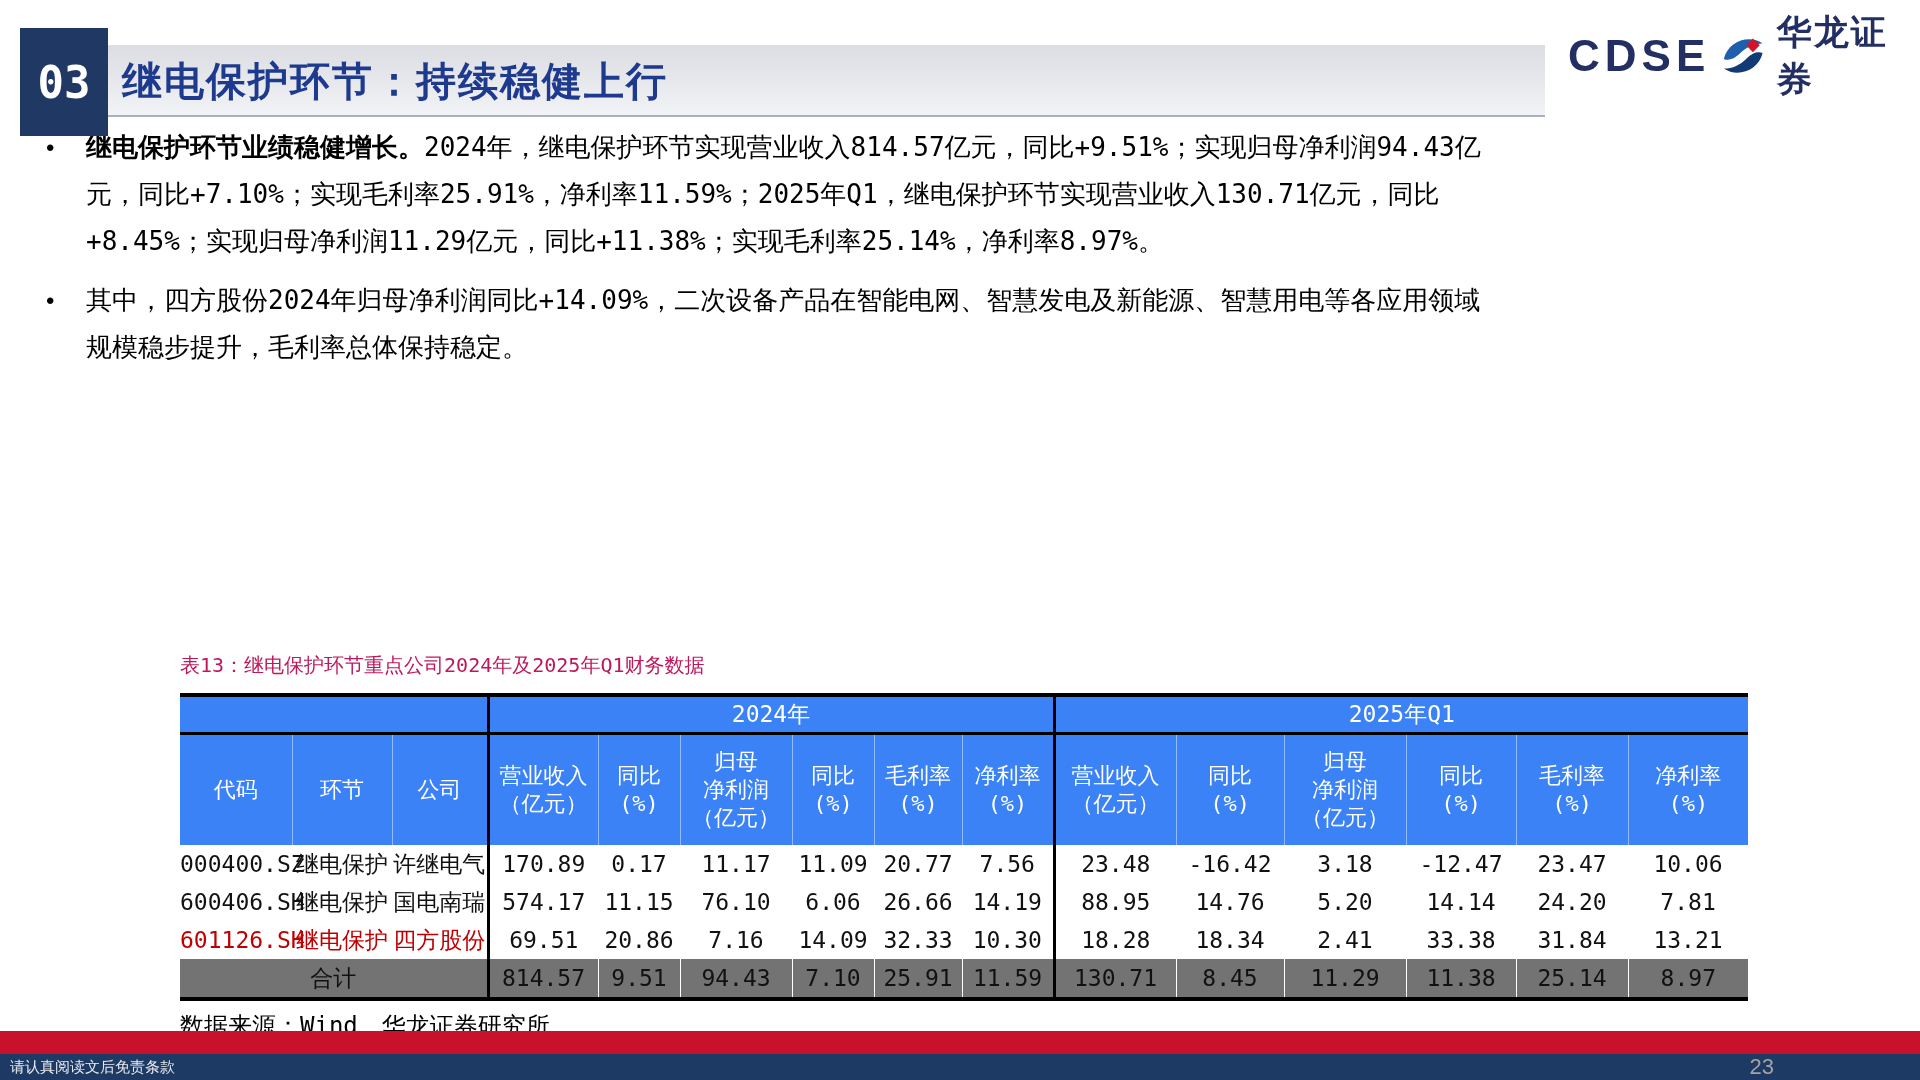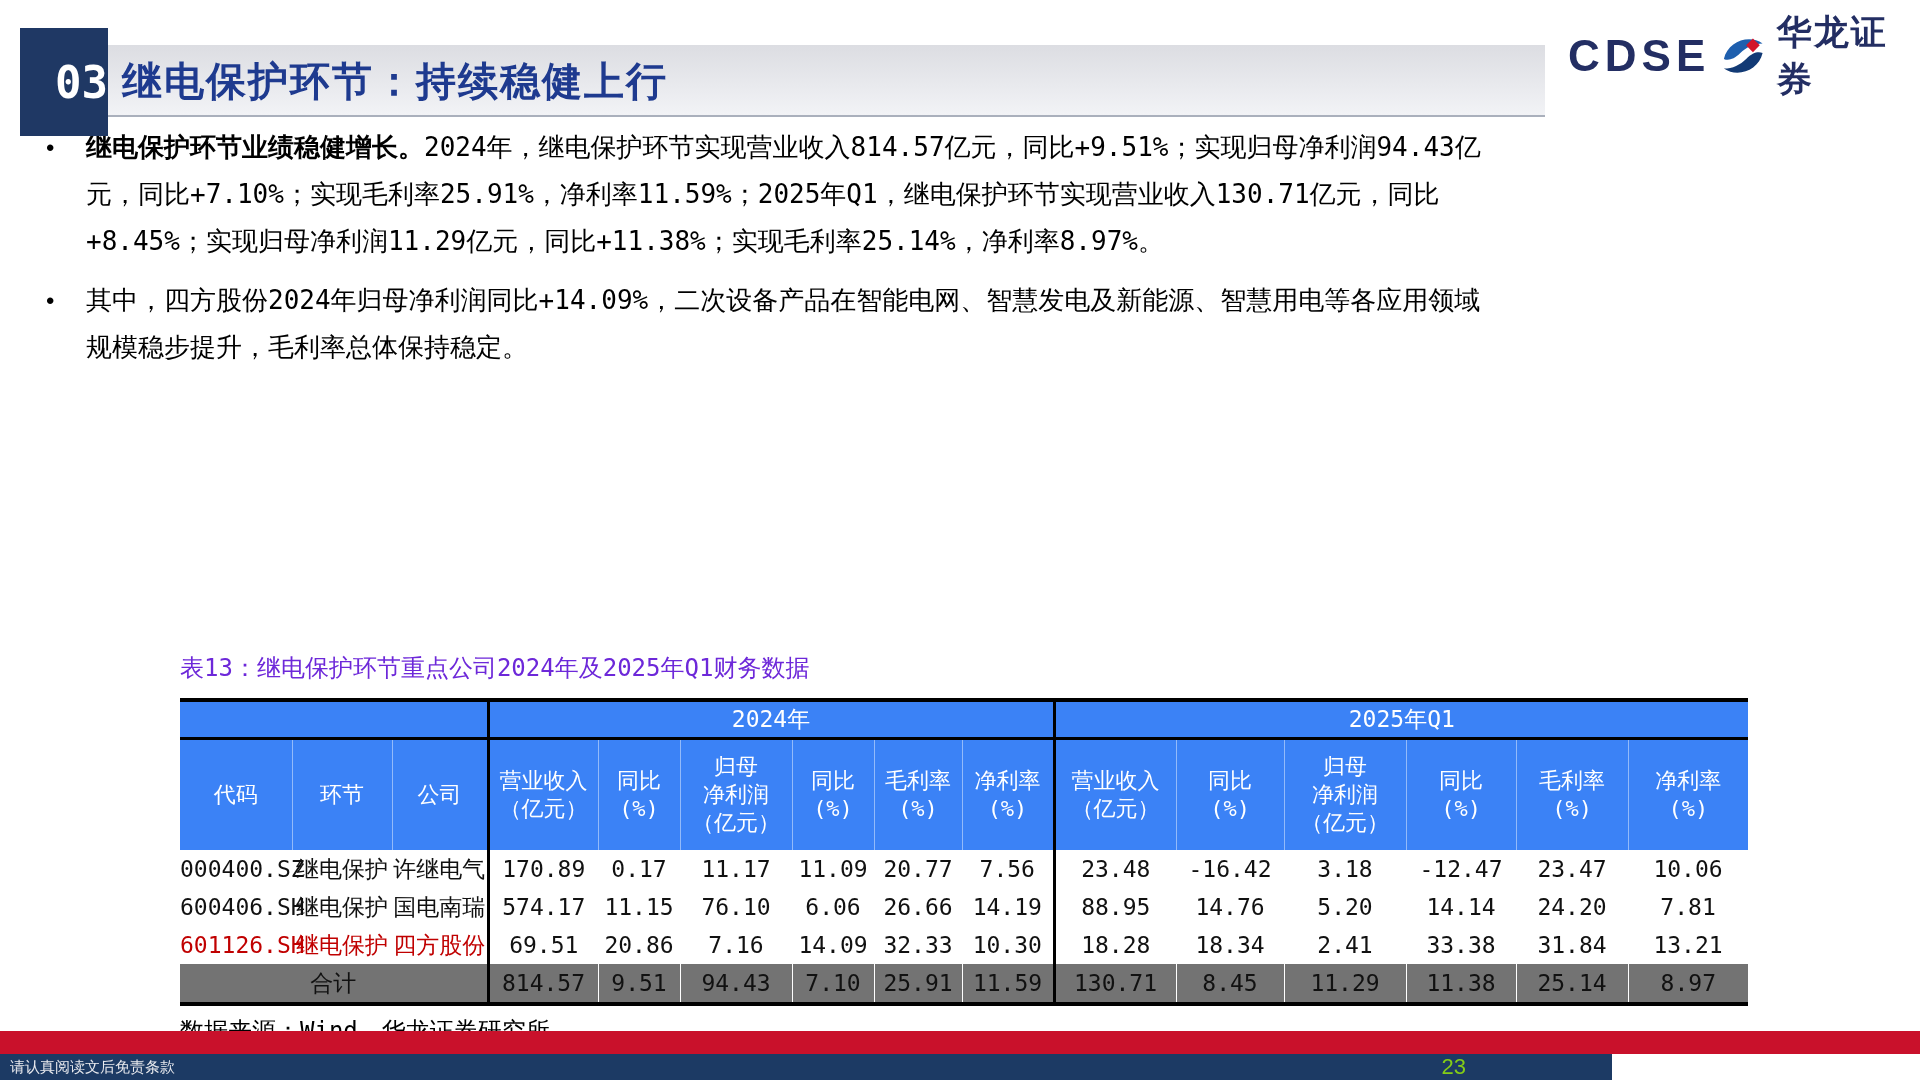--- a/index.html
+++ b/index.html
@@ -10,21 +10,21 @@
   }
 
   
   .title-bar {
     position:absolute; left:30px; top:45px; width:1515px; height:72px;
     background:linear-gradient(180deg,#dcdde2 0%,#e9eaee 60%,#f2f3f6 100%);
     border-bottom:2px solid #aab0bc;
   }
   .section-box {
     position:absolute; left:20px; top:28px; width:88px; height:108px;
-    background:#1f3864; color:#ffffff; display:flex; align-items:center; justify-content:flex-end;
+    background:#1f3864; color:#ffffff; display:flex; align-items:center; justify-content:center;
     font-size:44px; font-weight:bold; z-index:2;
     font-family:"DejaVu Sans Mono","Liberation Mono",monospace;
   }
   .page-title {
     position:absolute; left:122px; top:45px; height:72px; display:flex; align-items:center;
     font-size:40px; font-weight:bold; color:#1e3a8f; letter-spacing:2px; z-index:2;
   }
   .logo { position:absolute; left:1568px; top:30px; height:52px; display:flex; align-items:center; gap:10px; z-index:2; }
   .logo-cdse { font-size:44px; font-weight:bold; color:#232e63; letter-spacing:5px; }
   .logo-name { font-size:35px; font-weight:bold; color:#232e63; letter-spacing:2px; }
@@ -33,21 +33,21 @@
   
   .bullets { position:absolute; left:36px; top:124px; width:1470px; list-style:none; }
   .bullets li { position:relative; padding-left:50px; font-size:26px; line-height:47px; color:#000; }
   .bullets li + li { margin-top:12px; }
   .bullet-glyph { position:absolute; left:10px; top:0; font-size:24px; }
   .lead { font-weight:bold; }
   .body-text { font-family:"DejaVu Sans Mono","Liberation Mono","DejaVu Sans",monospace; }
 
   
   .table-block { position:absolute; left:180px; top:652px; width:1568px; }
-  .table-title { font-size:24px; color:#6d28d9; margin-bottom:14px;
+  .table-title { font-size:20px; color:#be185d; margin-bottom:14px;
     font-family:"DejaVu Sans Mono","Liberation Mono",monospace; }
   table.fin {
     width:1568px; border-collapse:collapse; table-layout:fixed;
     border-top:4px solid #000; border-bottom:4px solid #000;
     font-family:"DejaVu Sans Mono","Liberation Mono",monospace;
   }
   table.fin th {
     background:#3b82f6; color:#ffffff; font-weight:normal; vertical-align:middle; text-align:center;
   }
   tr.group-row th { height:38px; font-size:23px; border-bottom:3px solid #000; }
@@ -59,25 +59,25 @@
   table.fin .bl { border-left:3px solid #000 !important; }
   table.fin tbody td { height:38px; text-align:center; font-size:23px; color:#111; background:#fff; }
   table.fin tbody td.red { color:#c00000; }
   table.fin tr.total-row td { height:40px; background:#737373; border-left:1px solid #ffffff; }
   table.fin tr.total-row td:first-child { border-left:none; }
   .table-source { margin-top:9px; font-size:24px; color:#000;
     font-family:"DejaVu Sans Mono","Liberation Mono",monospace; }
 
   
   .footer-red  { position:absolute; left:0; bottom:26px; width:1920px; height:23px; background:#c9112b; }
-  .footer-navy { position:absolute; left:0; bottom:0; width:1612px; height:26px; background:#1c3a64; }
+  .footer-navy { position:absolute; left:0; bottom:0; width:1920px; height:26px; background:#1c3a64; }
   .disclaimer  { position:absolute; left:10px; bottom:0; height:26px; line-height:26px;
                  font-size:15px; color:#e9eaee; }
   .page-num    { position:absolute; right:146px; bottom:0; height:26px; line-height:26px;
-                 font-size:22px; color:#84cc16;margin-left:8px; }
+                 font-size:22px; color:#a3a3a3;margin-left:8px; }
 </style>
 </head>
 <body>
 
 <div class="title-bar"></div>
 <div class="section-box">
   <span>03</span>
 </div>
 <div class="page-title">继电保护环节：持续稳健上行</div>
 

